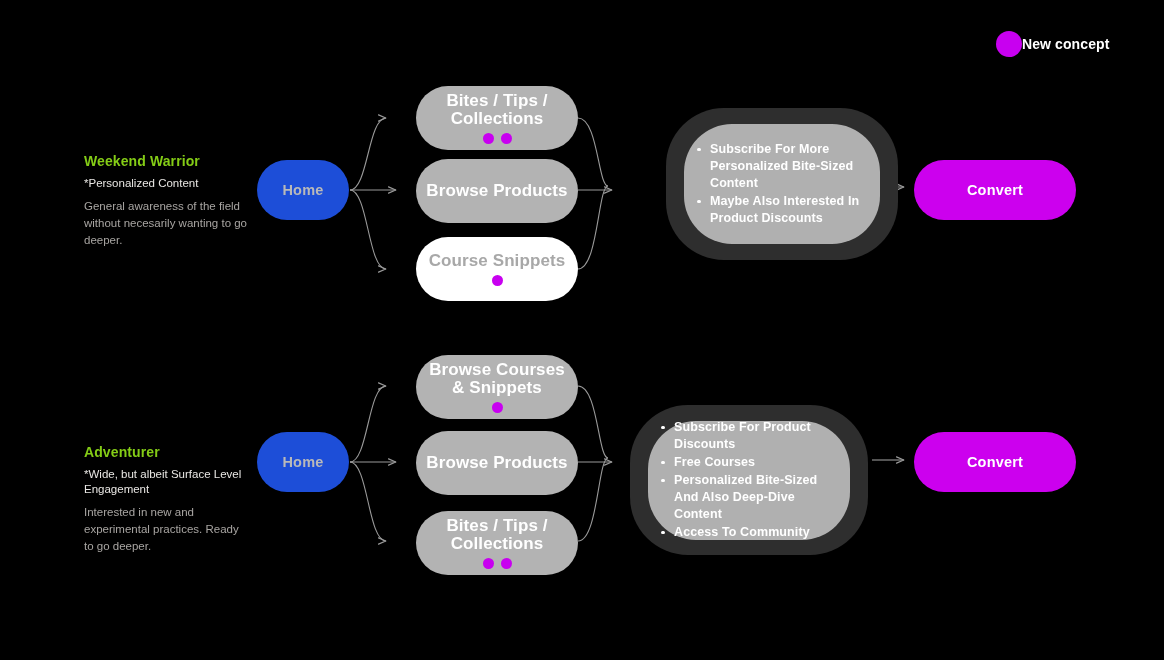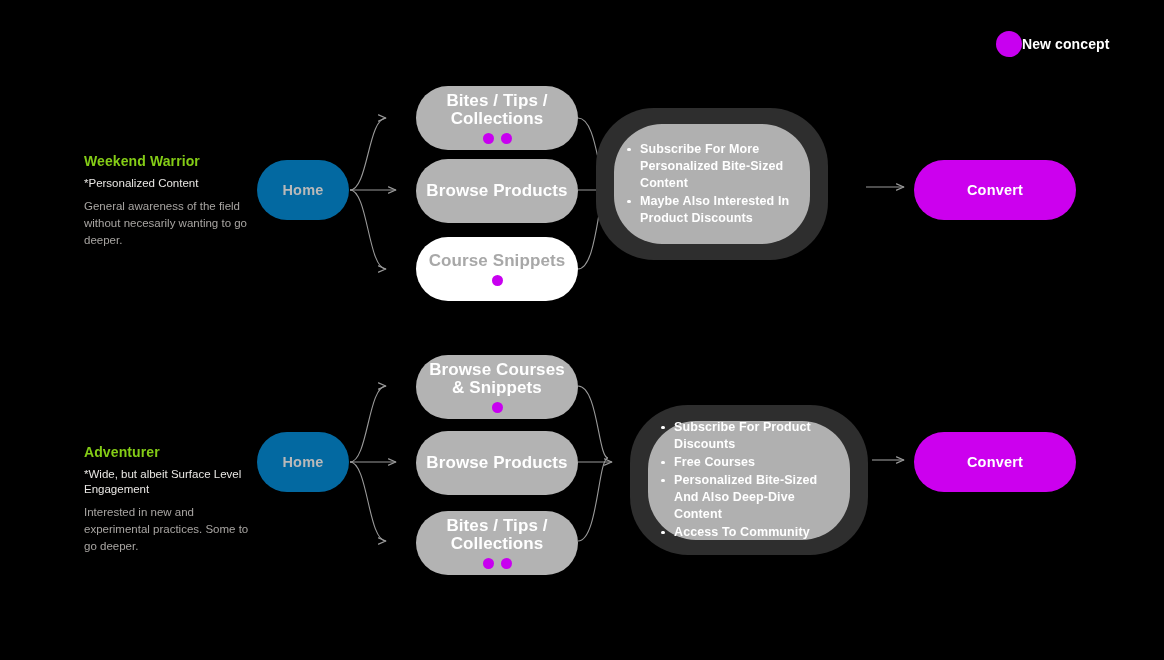--- a/index.html
+++ b/index.html
@@ -77,21 +77,21 @@
     inset: 0;
     pointer-events: none;
   }
 
   
   .home-node {
     position: absolute;
     width: 92px;
     height: 60px;
     border-radius: 30px;
-    background: #0369a1;
+    background: #1d4ed8;
     display: flex;
     align-items: center;
     justify-content: center;
     color: #b9b9b9;
     font-size: 14.5px;
     font-weight: bold;
     letter-spacing: .2px;
   }
   .home-1 { left: 257px; top: 160px; }
   .home-2 { left: 257px; top: 432px; }
@@ -178,21 +178,21 @@
   .benefit-list li::before {
     content: "";
     position: absolute;
     left: -13px;
     top: 7px;
     width: 3.5px;
     height: 3.5px;
     border-radius: 50%;
     background: #ffffff;
   }
-  .ben-1 { left: 596px; top: 108px; width: 232px; height: 152px; }
+  .ben-1 { left: 666px; top: 108px; width: 232px; height: 152px; }
   .ben-1 .benefit-inner { width: 196px; height: 120px; }
   .ben-2 { left: 630px; top: 405px; width: 238px; height: 150px; justify-content: center; }
   .ben-2 .benefit-inner { width: 202px; height: 119px; }
 
   
   .convert-btn {
     position: absolute;
     width: 162px;
     height: 60px;
     border-radius: 30px;
@@ -289,21 +289,21 @@
     </div>
   </div>
 
   <button class="convert-btn cv-1">
     <span>Convert</span>
   </button>
 
   <div class="persona persona-2">
     <div class="persona-title">Adventurer</div>
     <div class="persona-sub">*Wide, but albeit Surface Level Engagement</div>
-    <div class="persona-desc">Interested in new and experimental practices. Some to go deeper.</div>
+    <div class="persona-desc">Interested in new and experimental practices. Ready to go deeper.</div>
   </div>
 
   <div class="home-node home-2">
     <span>Home</span>
   </div>
 
   <div class="opt-node n2a">
     <span class="opt-label">Browse Courses &amp; Snippets</span>
     <span class="dots">
       <span class="dot"></span>

